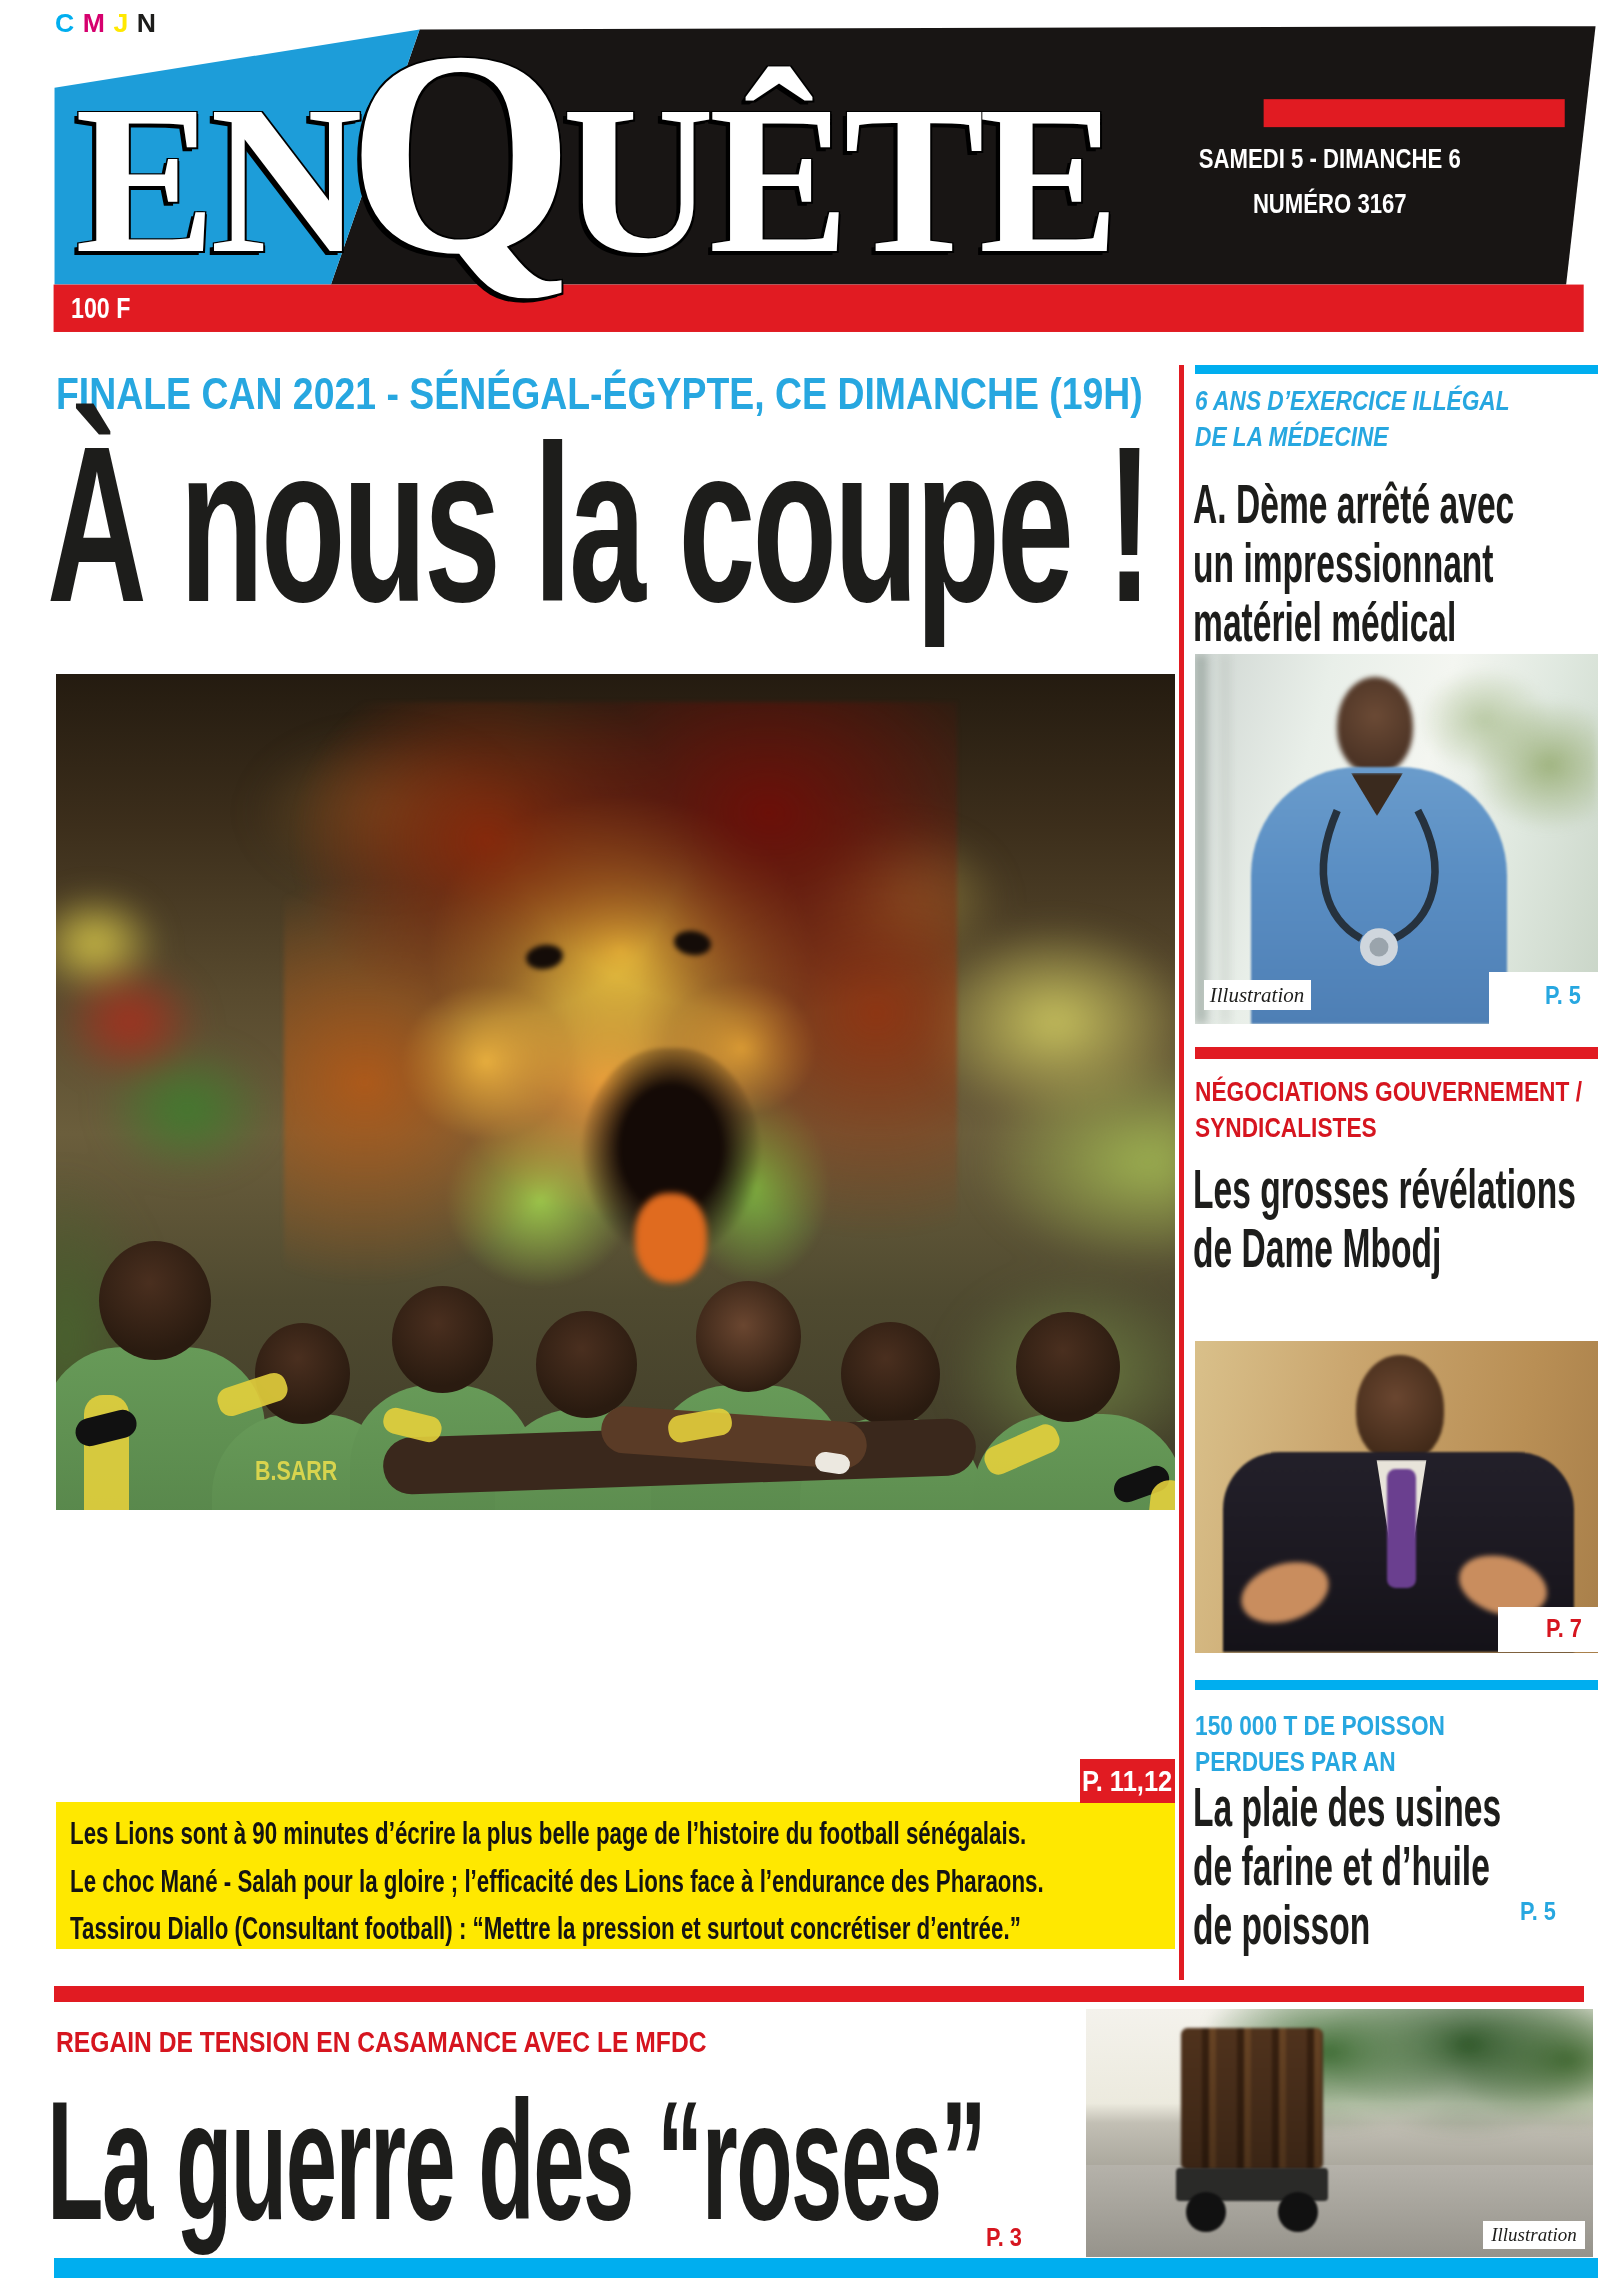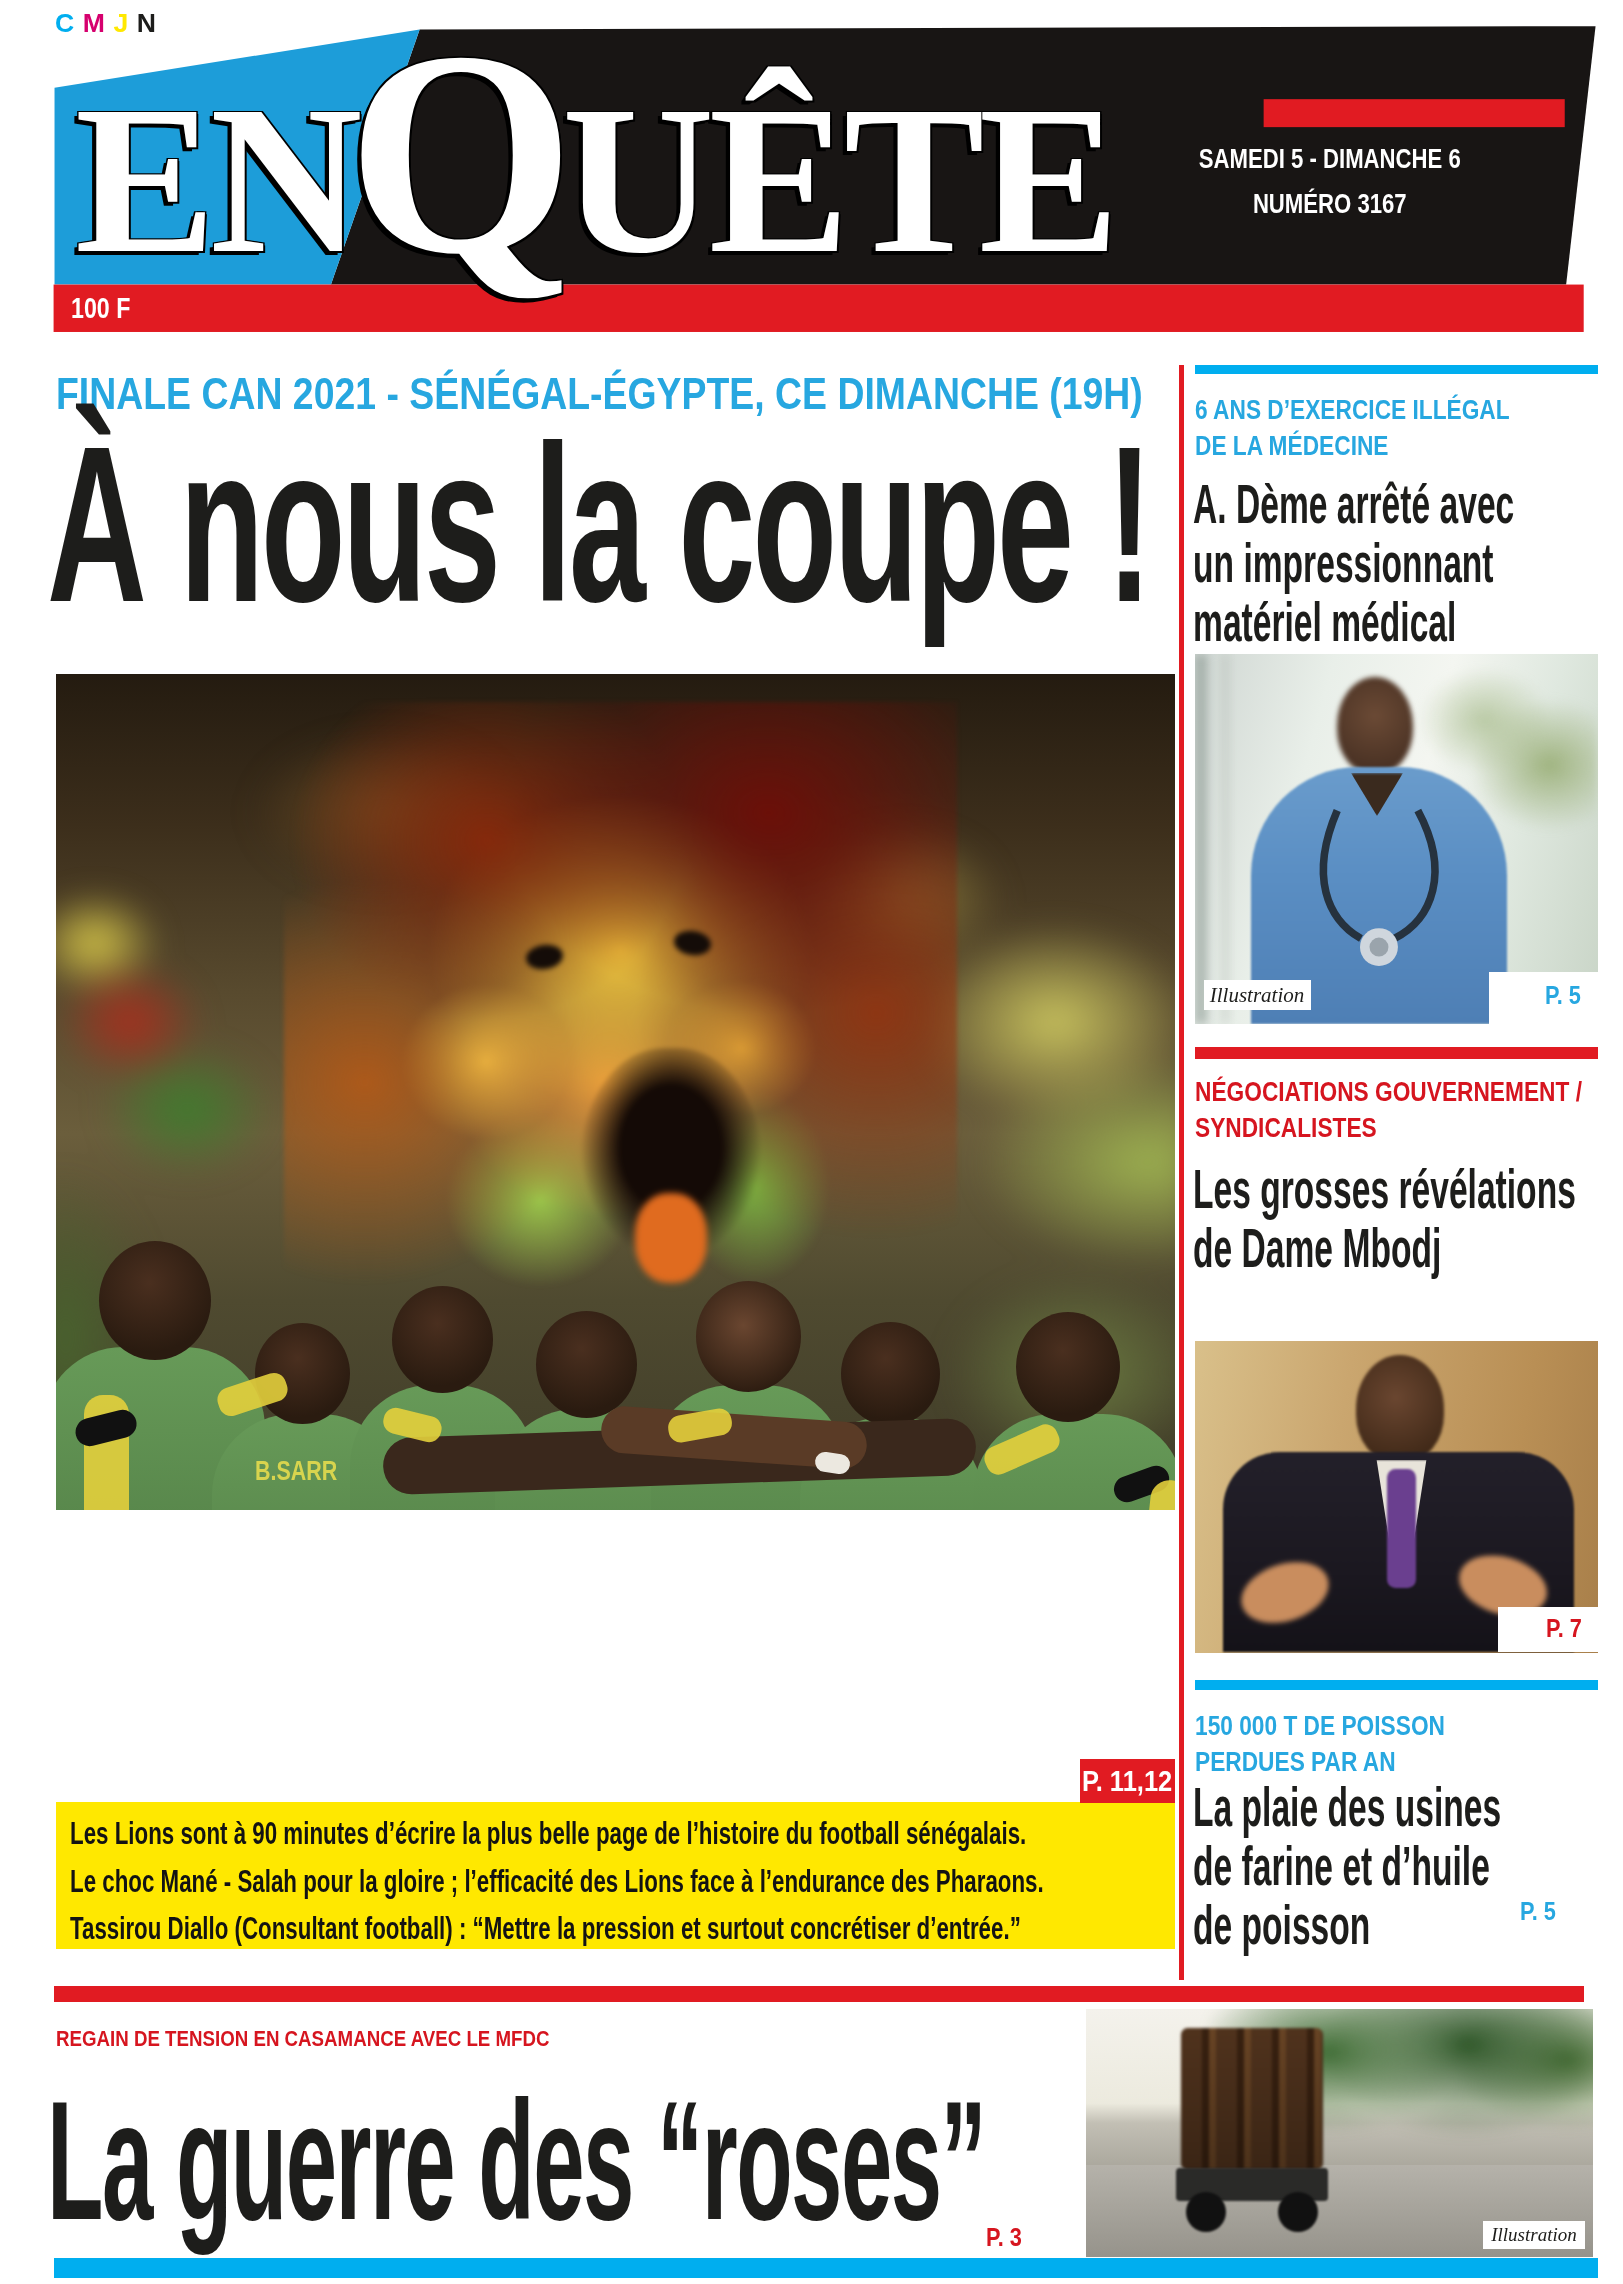--- a/index.html
+++ b/index.html
@@ -217,21 +217,21 @@
 
   <div class="abs capbox">
     <div class="capline" style="top:14.2px;"><span class="cond">Les Lions sont à 90 minutes d’écrire la plus belle page de l’histoire du football sénégalais.</span></div>
     <div class="capline" style="top:62px;"><span class="cond">Le choc Mané - Salah pour la gloire ; l’efficacité des Lions face à l’endurance des Pharaons.</span></div>
     <div class="capline" style="top:109px;"><span class="cond">Tassirou Diallo (Consultant football) : “Mettre la pression et surtout concrétiser d’entrée.”</span></div>
   </div>
 
   <div class="bar" style="left:1179px;top:365px;width:4.7px;height:1615px;background:#e11b22;"></div>
 
   <div class="bar" style="left:1195px;top:365px;width:403px;height:8.5px;background:#00aeef;"></div>
-  <div class="abs sb-kicker cyan" style="left:1195px;top:391px;">
+  <div class="abs sb-kicker cyan" style="left:1195px;top:382px;font-style:italic;">
     <div><span class="cond">6 ANS D’EXERCICE ILLÉGAL</span></div>
     <div><span class="cond">DE LA MÉDECINE</span></div>
   </div>
   <div class="abs sb-headline" style="left:1193px;top:474px;">
     <div><span class="cond">A. Dème arrêté avec</span></div>
     <div><span class="cond">un impressionnant</span></div>
     <div><span class="cond">matériel médical</span></div>
   </div>
   <div class="abs photo doc">
     <div class="doc-strips"></div>
@@ -282,21 +282,21 @@
     <div><span class="cond">La plaie des usines</span></div>
     <div><span class="cond">de farine et d’huile</span></div>
     <div><span class="cond">de poisson</span></div>
   </div>
   <div class="abs pageref cyan" style="left:1520px;top:1897px;">
     <span class="cond">P. 5</span>
   </div>
 
   <div class="bar" style="left:54px;top:1986px;width:1530px;height:16px;background:#e11b22;"></div>
 
-  <div class="abs b red" style="left:56px;top:2026px;font-size:22px;">
+  <div class="abs b red" style="left:56px;top:2026px;font-size:29px;">
     <span class="cond" style="transform:scaleX(.85);">REGAIN DE TENSION EN CASAMANCE AVEC LE MFDC</span>
   </div>
   <div class="abs b ink" style="left:47px;top:2065px;font-size:168px;letter-spacing:-2.8px;">
     <span class="cond" style="transform:scaleX(.55);">La guerre des “roses”</span>
   </div>
   <div class="abs pageref red" style="left:986px;top:2223px;">
     <span class="cond">P. 3</span>
   </div>
 
   <div class="abs photo tr">

